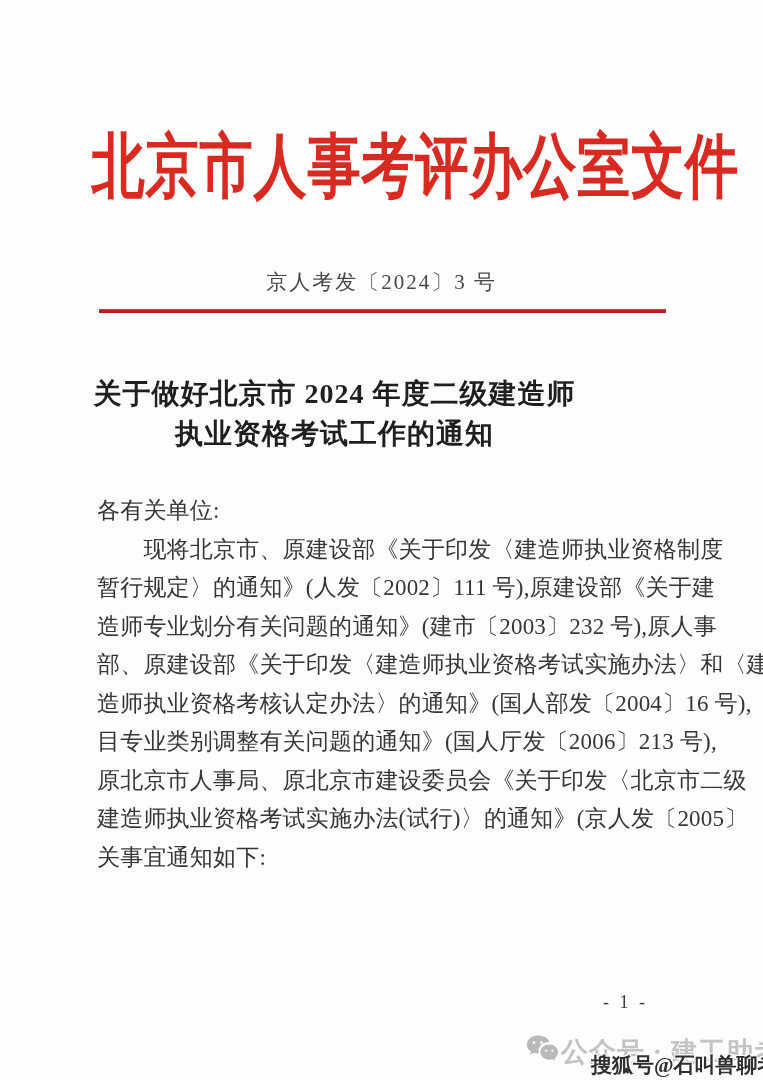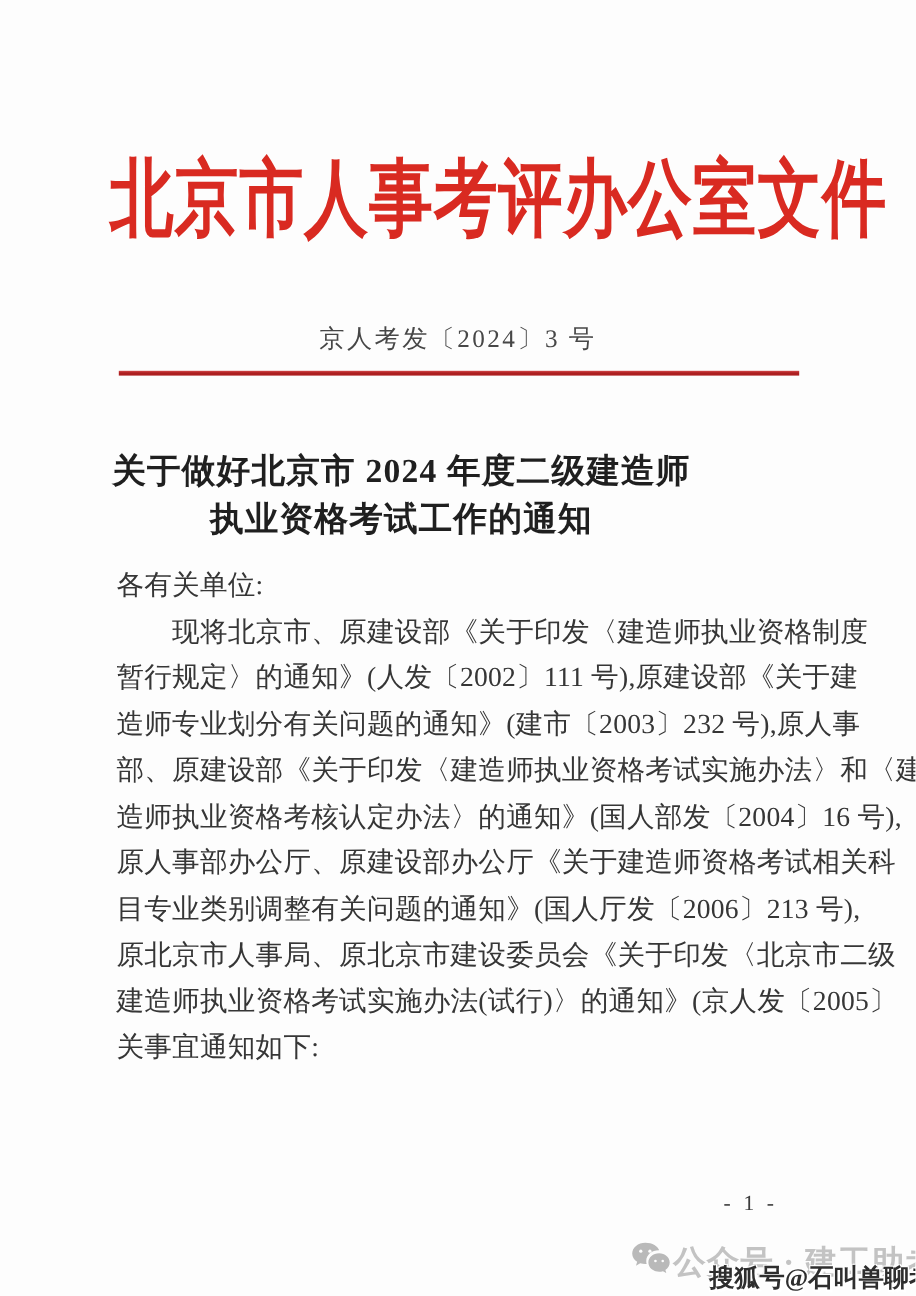--- a/index.html
+++ b/index.html
@@ -57,21 +57,21 @@
     top:374px;left:0;width:669px;
     text-align:center;
     color:var(--title_text);
     font-size:28px;
     font-weight:bold;
     line-height:40px;
     letter-spacing:1px;
   }
   .body-text{
     position:absolute;
-    top:469px;left:97px;
+    top:492px;left:97px;
     width:578px;
     color:var(--body_text);
     font-size:23px;
     line-height:38.5px;
   }
   .body-line{
     white-space:pre;
     height:38.5px;
     letter-spacing:0.2px;
   }
@@ -132,21 +132,20 @@
     <div>执业资格考试工作的通知</div>
   </div>
 
   <div class="body-text">
     <div class="body-line">各有关单位:</div>
     <div class="body-line">　　现将北京市、原建设部《关于印发〈建造师执业资格制度</div>
     <div class="body-line">暂行规定〉的通知》(人发〔2002〕111 号),原建设部《关于建</div>
     <div class="body-line">造师专业划分有关问题的通知》(建市〔2003〕232 号),原人事</div>
     <div class="body-line">部、原建设部《关于印发〈建造师执业资格考试实施办法〉和〈建</div>
     <div class="body-line">造师执业资格考核认定办法〉的通知》(国人部发〔2004〕16 号),</div>
-    <div class="body-line">原人事部办公厅、原建设部办公厅《关于建造师资格考试相关科</div>
     <div class="body-line">目专业类别调整有关问题的通知》(国人厅发〔2006〕213 号),</div>
     <div class="body-line">原北京市人事局、原北京市建设委员会《关于印发〈北京市二级</div>
     <div class="body-line">建造师执业资格考试实施办法(试行)〉的通知》(京人发〔2005〕</div>
     <div class="body-line">关事宜通知如下:</div>
   </div>
 
   <div class="page-number">- 1 -</div>
 
   <span class="wechat-icon">
     <svg width="34" height="32" viewBox="0 0 40 38" xmlns="http://www.w3.org/2000/svg">

